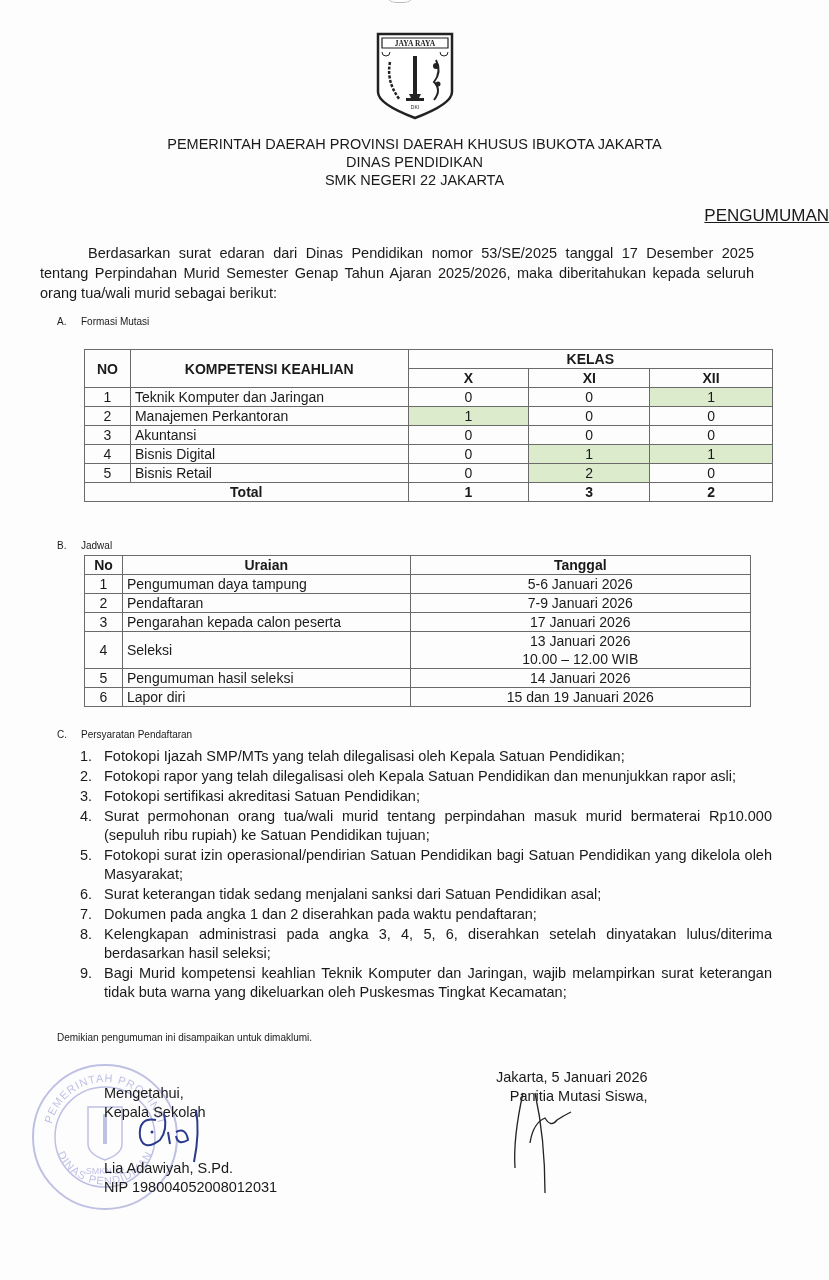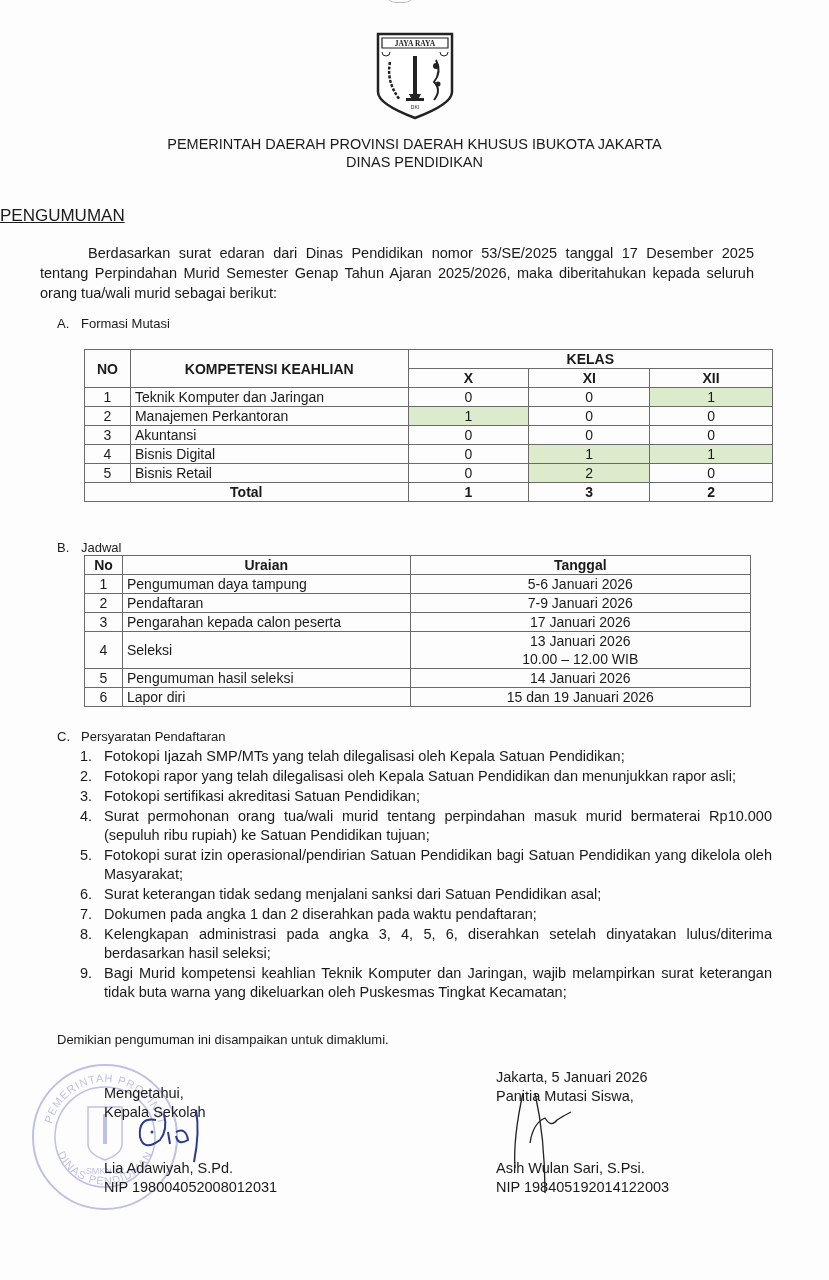--- a/index.html
+++ b/index.html
@@ -4,23 +4,23 @@
 <style>
   html, body { margin: 0; padding: 0; }
   body {
     width: 829px; height: 1280px; background: #fdfdfd; position: relative; overflow: hidden;
     font-family: "Liberation Sans", sans-serif; color: #1a1a1a;
   }
   .page { position: absolute; left: 0; top: 0; width: 829px; height: 1248px; }
   .top-arc { position: absolute; left: 385px; top: -8px; width: 30px; height: 10px; border-bottom: 1px solid #bbb; border-radius: 0 0 15px 15px; }
   .logo { position: absolute; left: 376px; top: 32px; width: 78px; height: 88px; }
   .header { position: absolute; left: 0; width: 829px; text-align: center; font-size: 14.5px; line-height: 18px; }
-  .title { position: absolute; top: 206px; left: 0; width: 829px; text-align: left; font-size: 17px; text-decoration: underline; }
+  .title { position: absolute; top: 206px; left: 0; width: 829px; text-align: right; font-size: 17px; text-decoration: underline; }
   .para { position: absolute; left: 40px; width: 714px; font-size: 14.5px; line-height: 20px; text-align: justify; }
-  .section { position: absolute; left: 57px; font-size: 13px; }
+  .section { position: absolute; left: 57px; font-size: 10px; }
   .section .lbl { display: inline-block; width: 24px; }
   table { border-collapse: collapse; position: absolute; font-size: 14px; }
   td, th { border: 1px solid #6a6a6a; padding: 0 4px; height: 18px; line-height: 18px; }
   th { font-weight: bold; }
   .c { text-align: center; }
   .green { background: #dcebcb; }
   .list { position: absolute; left: 80px; width: 692px; font-size: 14.5px; line-height: 19px; }
   .list .item { display: flex; margin-bottom: 1px; }
   .list .num { width: 24px; flex: none; }
   .list .txt { flex: 1; text-align: justify; }
@@ -43,20 +43,21 @@
     <rect x="30" y="66" width="18" height="3" fill="#222"></rect>
     <path d="M14 30 Q10 50 24 68" fill="none" stroke="#222" stroke-width="2.5" stroke-dasharray="3 1.5"></path>
     <path d="M60 28 Q66 40 58 50 Q66 58 58 68" fill="none" stroke="#222" stroke-width="2"></path>
     <circle cx="60" cy="34" r="3" fill="#222"></circle>
     <circle cx="62" cy="52" r="2.5" fill="#222"></circle>
     <text x="39" y="77" font-size="5" text-anchor="middle" fill="#222">DKI</text>
   </svg>
 
   <div class="header" style="top:135px;">PEMERINTAH DAERAH PROVINSI DAERAH KHUSUS IBUKOTA JAKARTA</div>
   <div class="header" style="top:153px;">DINAS PENDIDIKAN</div>
+  <div class="header" style="top:171px;">SMK NEGERI 22 JAKARTA</div>
 
   <div class="title">PENGUMUMAN</div>
 
   <div class="para" style="top:243px; text-indent:48px;">Berdasarkan surat edaran dari Dinas Pendidikan nomor 53/SE/2025 tanggal 17 Desember 2025 tentang Perpindahan Murid Semester Genap Tahun Ajaran 2025/2026, maka diberitahukan kepada seluruh orang tua/wali murid sebagai berikut:</div>
 
   <div class="section" style="top:316px;">
     <span class="lbl">A.</span><span>Formasi Mutasi</span>
   </div>
 
   <table style="left:84px; top:349px; width:689px;">
@@ -239,24 +240,20 @@
   </div>
   <svg style="position:absolute; left:128px; top:1102px; width:90px; height:65px;" viewBox="0 0 90 65">
     <path d="M28 18 Q10 15 12 35 Q16 50 32 38 Q40 28 36 12 M40 30 L42 42 M48 30 Q58 25 60 38 Q50 44 48 34 M68 8 Q72 30 66 60" fill="none" stroke="#2a3a8c" stroke-width="2"></path>
     <circle cx="24" cy="30" r="1.5" fill="#2a3a8c"></circle>
   </svg>
   <div class="sig" style="left:104px; top:1159px;">
     <div>Lia Adawiyah, S.Pd.</div>
     <div>NIP 198004052008012031</div>
   </div>
 
-  <div class="sig" style="left:496px; top:1068px;">
+  <div class="sig" style="left:496px; top:1068px;text-align:right;">
     <div>Jakarta, 5 Januari 2026</div>
     <div>Panitia Mutasi Siswa,</div>
   </div>
   <svg style="position:absolute; left:505px; top:1088px; width:100px; height:110px;" viewBox="0 0 100 110">
     <path d="M18 5 Q8 50 10 80 M30 5 Q40 50 40 105 M25 55 Q28 35 40 30 Q46 40 52 32 Q58 28 66 24" fill="none" stroke="#222" stroke-width="1.3"></path>
   </svg>
-  <div class="sig" style="left:496px; top:1159px;">
-    <div>Asih Wulan Sari, S.Psi.</div>
-    <div>NIP 198405192014122003</div>
-  </div>
 </div>
 
 </body></html>

